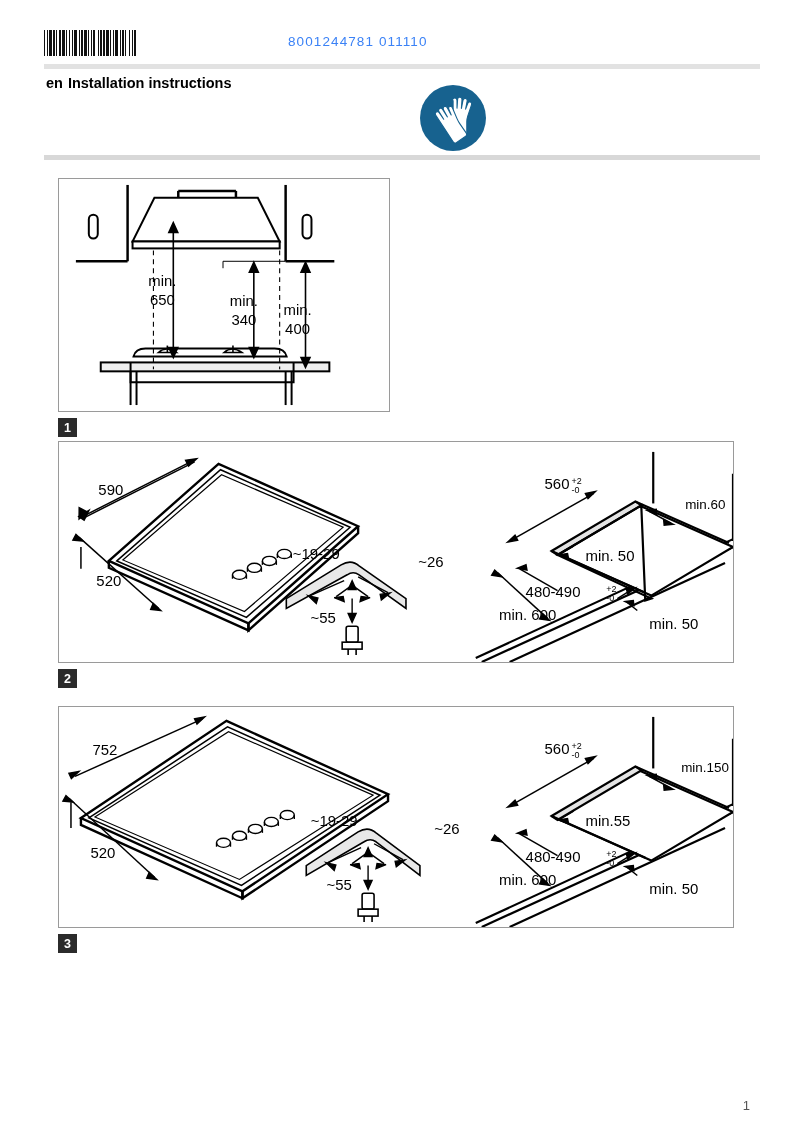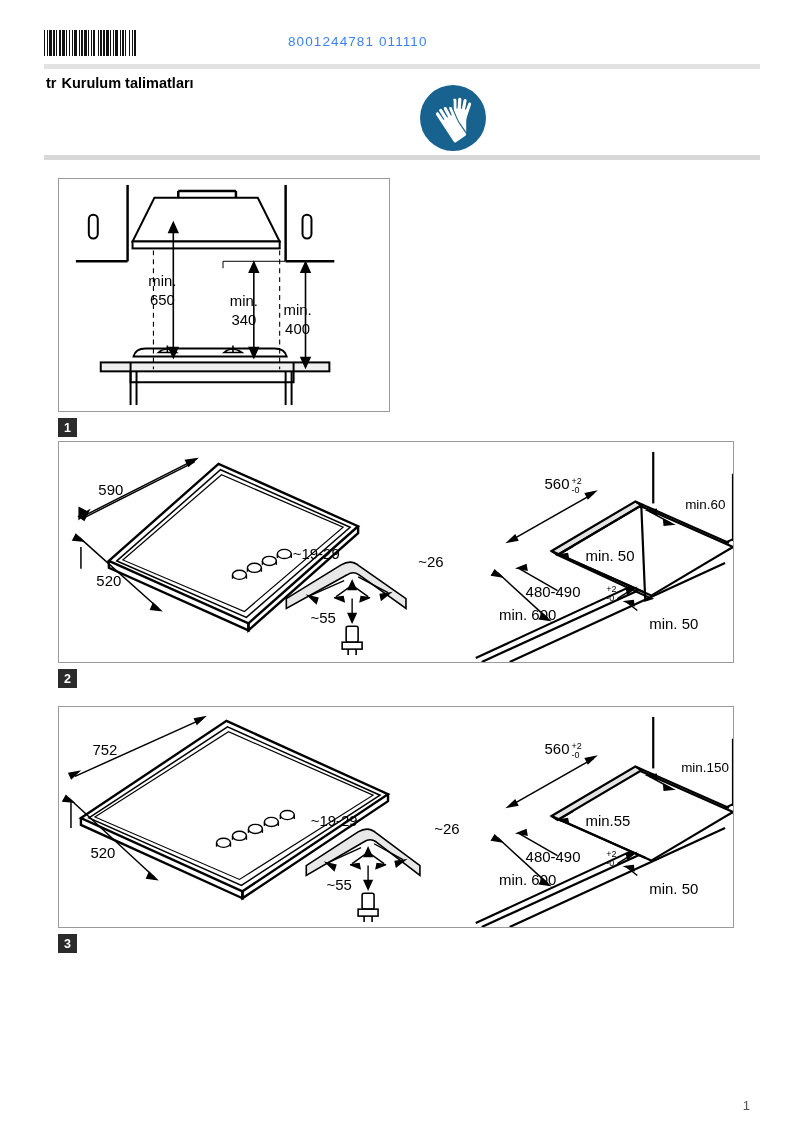--- a/index.html
+++ b/index.html
@@ -198,21 +198,21 @@
       <i style="width: 2px; background: rgb(17, 17, 17);"></i>
       <i style="width: 1px; background: transparent;"></i>
     </div>
   <div id="doc-number">8001244781 011110</div>
 </div>
 
 <div class="rule" id="rule-top"></div>
 
 <div id="title-block">
   <div class="title-line">
-    <span class="lang">tr</span><span>Kurulum talimatları</span>
+    <span class="lang">en</span><span>Installation instructions</span>
   </div>
 </div>
 
 <div id="ppe-sign">
   <svg viewBox="0 0 68 68">
     <circle cx="34" cy="34" r="33" fill="#17628f"></circle>
     <g fill="#ffffff" stroke="#17628f" stroke-width="1.1" stroke-linejoin="round">
 
       <path d="M33.5 16.5c0-1.6 1.1-2.6 2.3-2.6 1.2 0 2.2 1 2.2 2.6v7.6
                l0.6-8.6c0.1-1.6 1.2-2.5 2.4-2.4 1.2 0.1 2.1 1.1 2 2.7l-0.6 8.6

